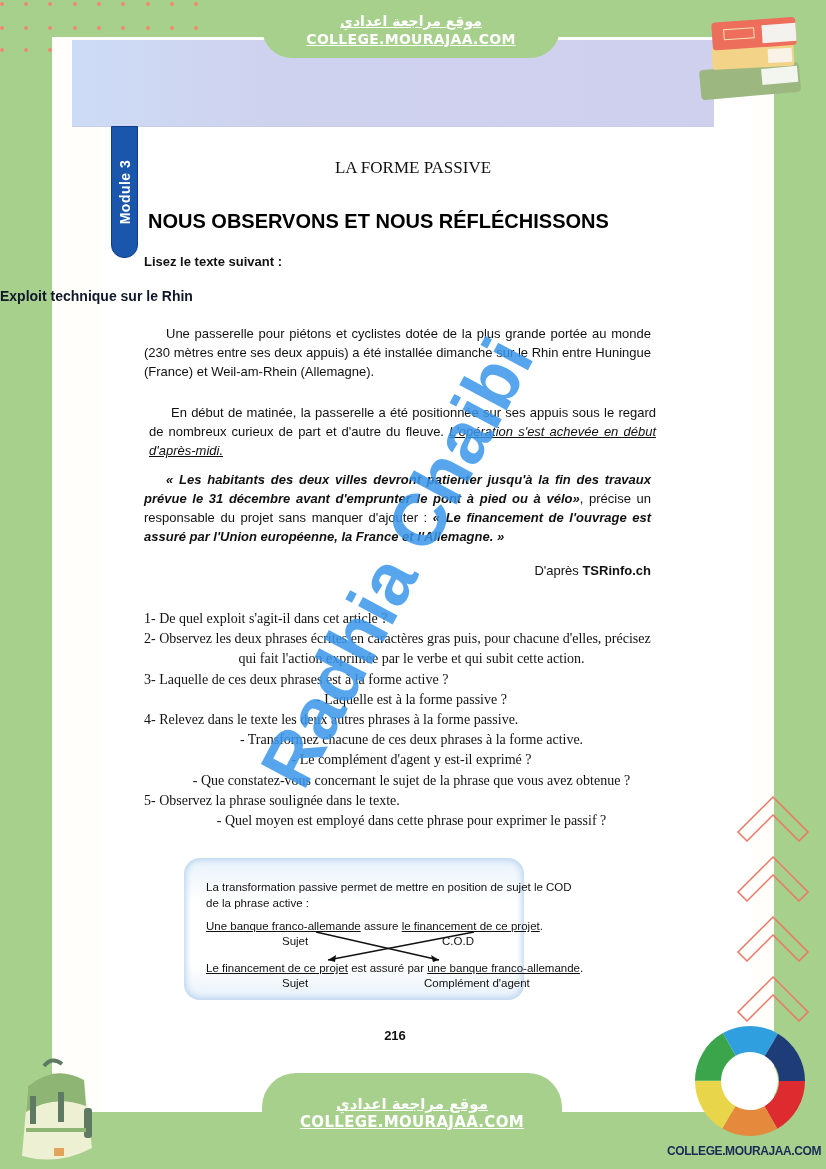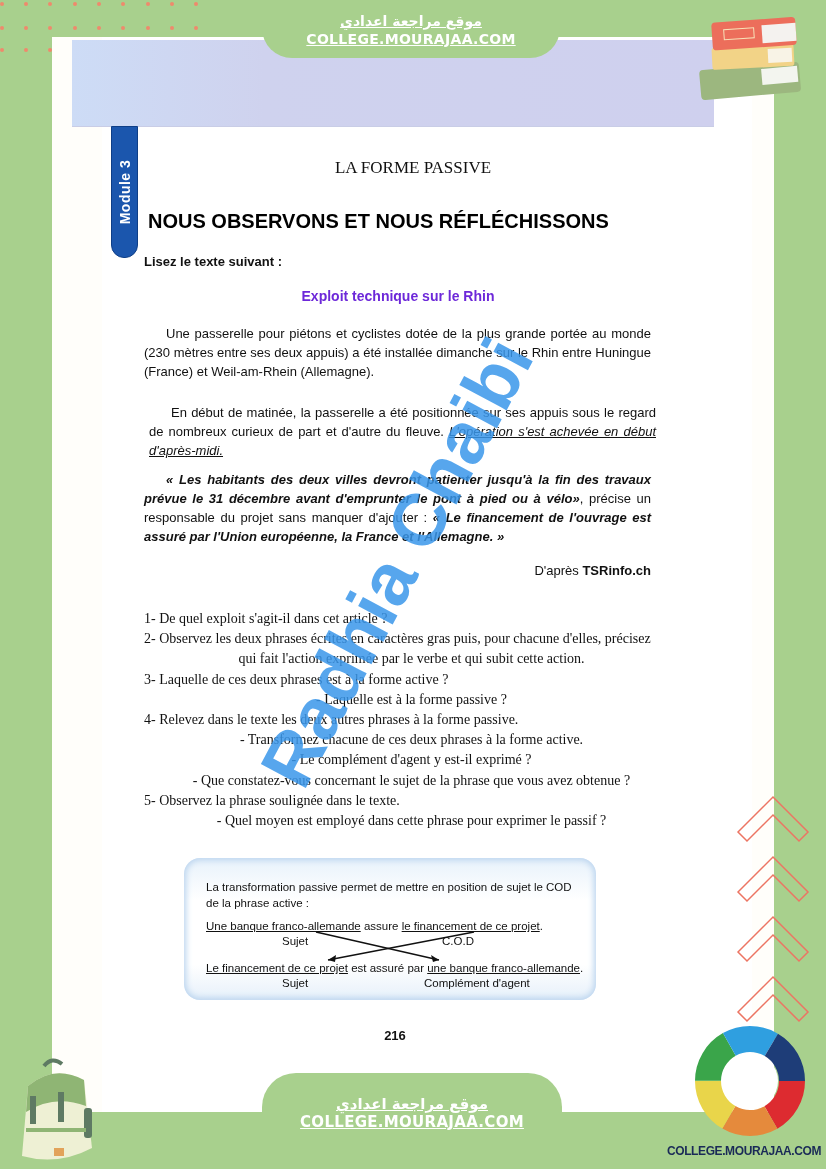--- a/index.html
+++ b/index.html
@@ -10,28 +10,28 @@
   .dot{position:absolute;width:4px;height:4px;border-radius:50%;background:#ef8a6c;}
   .top-banner{position:absolute;left:262px;top:0;width:298px;height:58px;background:#a8d08d;border-radius:0 0 30px 30px;text-align:center;color:#fff;}
   .banner-ar{font-family:"DejaVu Sans",sans-serif;font-size:14px;font-weight:bold;text-decoration:underline;line-height:18px;padding-top:12px;}
   .banner-en{font-family:"DejaVu Sans",sans-serif;font-size:14px;font-weight:bold;text-decoration:underline;line-height:18px;letter-spacing:0.3px;}
   .header-box{position:absolute;left:72px;top:40px;width:642px;height:86px;background:linear-gradient(90deg,#cddcf6 0%,#cfd2ee 30%,#cfd0ee 100%);border-bottom:1px solid #c9cde6;}
   .module-tab{position:absolute;left:111px;top:126px;width:25px;height:130px;background:#1b56ad;border-radius:0 0 13px 13px;border:1px solid #0e3e87;}
   .module-tab span{position:absolute;left:50%;top:50%;transform:translate(-50%,-50%) rotate(-90deg);white-space:nowrap;color:#fff;font-weight:bold;font-size:14px;letter-spacing:0.5px;}
   .title{position:absolute;left:0;width:826px;top:158px;text-align:center;font-family:"Liberation Serif",serif;font-size:17px;color:#111;}
   .section{position:absolute;left:148px;top:210px;font-weight:bold;color:#000000;font-size:20px;}
   .lisez{position:absolute;left:144px;top:254px;font-weight:bold;font-size:13px;color:#111;}
-  .subtitle{position:absolute;left:0;width:796px;top:288px;text-align:center;font-weight:bold;font-size:14px;color:#6d28d9;}
+  .subtitle{position:absolute;left:0;width:796px;top:288px;font-weight:bold;font-size:14px;color:#0f172a;}
   .para{position:absolute;left:144px;width:507px;font-size:13px;line-height:19px;color:#111;text-align:justify;text-indent:22px;}
   .para u{text-decoration:underline;}
   .src{position:absolute;left:144px;width:507px;top:563px;text-align:right;font-size:13px;color:#111;}
   .questions{position:absolute;left:144px;top:609px;width:520px;font-family:"Liberation Serif",serif;font-size:14px;line-height:20.2px;color:#111;}
   .q{margin:0;}
   .q.sub{padding-left:15px;text-align:center;}
-  .rule-box{position:absolute;left:184px;top:858px;width:412px;height:142px;border-radius:16px;background:linear-gradient(180deg,#e8f2fb 0%,#ffffff 30%,#ffffff 75%,#e6f0fa 100%);box-shadow:0 0 6px 2px #b9d3ee inset;}
+  .rule-box{position:absolute;left:184px;top:858px;width:340px;height:142px;border-radius:16px;background:linear-gradient(180deg,#e8f2fb 0%,#ffffff 30%,#ffffff 75%,#e6f0fa 100%);box-shadow:0 0 6px 2px #b9d3ee inset;}
   .rule-box .t{position:absolute;left:22px;top:22px;width:372px;font-size:11.5px;line-height:15.5px;color:#111;}
   .rule-box .ln{position:absolute;font-size:11.5px;color:#111;white-space:nowrap;}
   .rule-box .ln u{text-decoration:underline;}
   .page-num{position:absolute;left:0;width:790px;top:1028px;text-align:center;font-weight:bold;font-size:13px;color:#111;}
   .watermark{position:absolute;left:150px;top:520px;font-size:74px;font-weight:bold;color:#3a97eb;opacity:0.85;transform:rotate(-62deg);transform-origin:center;white-space:nowrap;pointer-events:none;}
   .bottom-banner{position:absolute;left:0;top:1112px;width:826px;height:57px;background:#a8d08d;}
   .bottom-pill{position:absolute;left:228px;top:1073px;width:252px;height:90px;background:#a8d08d;border-radius:34px 34px 0 0;text-align:center;color:#fff;}
   .bottom-pill .banner-ar{padding-top:22px;font-size:15px;}
   .bottom-pill .banner-en{font-size:15px;}
   .books{position:absolute;left:690px;top:10px;width:120px;height:90px;}

